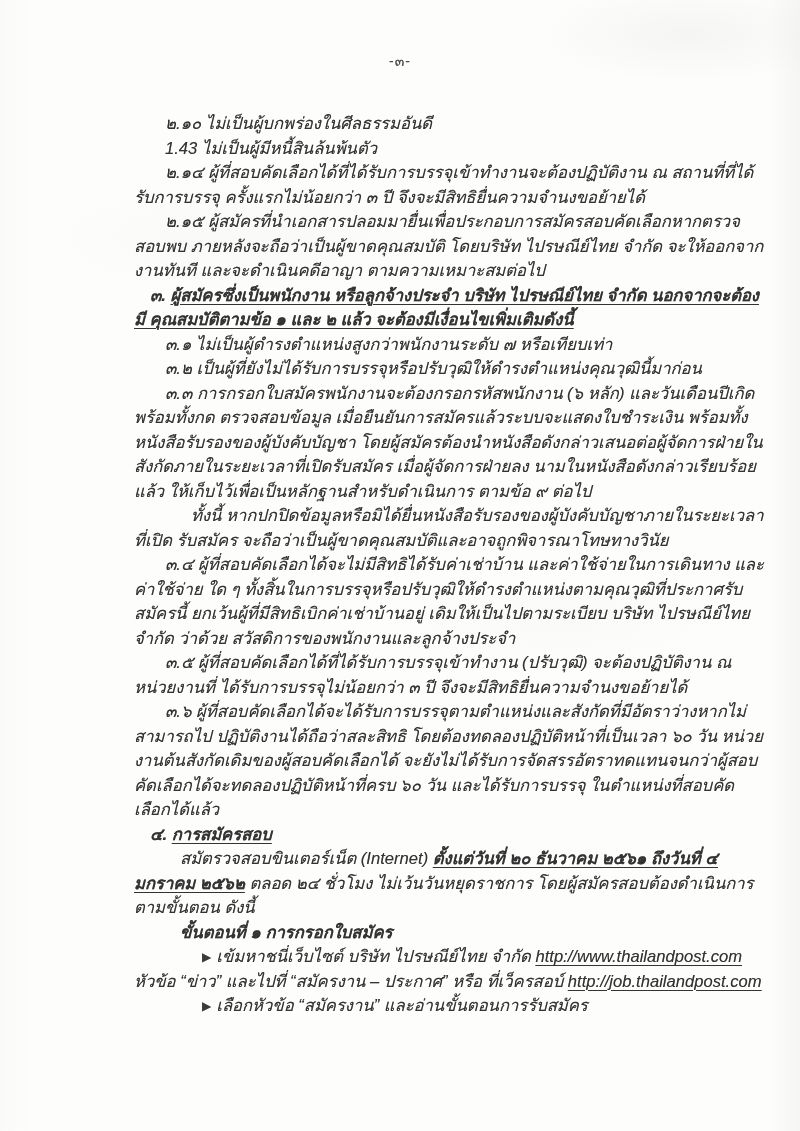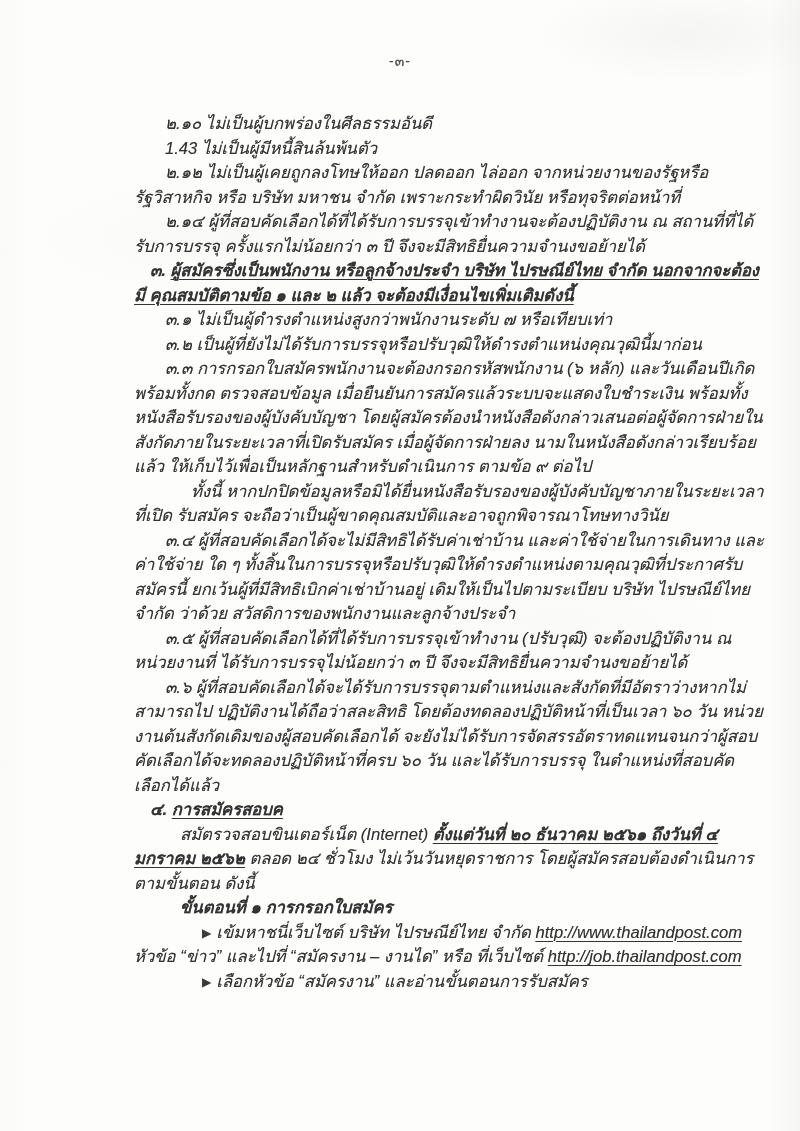--- a/index.html
+++ b/index.html
@@ -56,29 +56,29 @@
   .bullet-glyph { font-size: 12px; vertical-align: 1px; padding-right: 5px; color: #3a3a3a; }
 </style>
 </head>
 <body>
 
 <div class="scan-page">
   <div class="page-number">-๓-</div>
   <div class="doc-body">
       <p class="p-item"><span>๒.๑๐ ไม่เป็นผู้บกพร่องในศีลธรรมอันดี</span></p>
       <p class="p-item"><span>1.43 ไม่เป็นผู้มีหนี้สินล้นพ้นตัว</span></p>
-      <p class="p-item"><span>๒.๑๒ ไม่เป็นผู้เคยถูกลงโทษให้ออก ปลดออก ไล่ออก จากหน่วยงานของรัฐหรือรัฐวิสาหกิจ หรือ บริษัท มหาชน จำกัด เพราะกระทำผิดวินัย หรือทุจริตต่อหน้าที่</span></p>
       <p class="p-item"><span>๒.๑๔ ผู้ที่สอบคัดเลือกได้ที่ได้รับการบรรจุเข้าทำงานจะต้องปฏิบัติงาน ณ สถานที่ที่ได้รับการบรรจุ ครั้งแรกไม่น้อยกว่า ๓ ปี จึงจะมีสิทธิยื่นความจำนงขอย้ายได้</span></p>
+      <p class="p-item"><span>๒.๑๕ ผู้สมัครที่นำเอกสารปลอมมายื่นเพื่อประกอบการสมัครสอบคัดเลือกหากตรวจสอบพบ ภายหลังจะถือว่าเป็นผู้ขาดคุณสมบัติ โดยบริษัท ไปรษณีย์ไทย จำกัด จะให้ออกจากงานทันที และจะดำเนินคดีอาญา ตามความเหมาะสมต่อไป</span></p>
       <p class="p-section"><span class="r-b">๓.  </span><span class="r-b r-u">ผู้สมัครซึ่งเป็นพนักงาน หรือลูกจ้างประจำ บริษัท ไปรษณีย์ไทย จำกัด นอกจากจะต้องมี คุณสมบัติตามข้อ ๑ และ ๒ แล้ว จะต้องมีเงื่อนไขเพิ่มเติมดังนี้</span></p>
       <p class="p-item"><span>๓.๑ ไม่เป็นผู้ดำรงตำแหน่งสูงกว่าพนักงานระดับ ๗ หรือเทียบเท่า</span></p>
       <p class="p-item"><span>๓.๒ เป็นผู้ที่ยังไม่ได้รับการบรรจุหรือปรับวุฒิให้ดำรงตำแหน่งคุณวุฒินี้มาก่อน</span></p>
       <p class="p-item"><span>๓.๓ การกรอกใบสมัครพนักงานจะต้องกรอกรหัสพนักงาน (๖ หลัก) และวันเดือนปีเกิด พร้อมทั้งกด ตรวจสอบข้อมูล เมื่อยืนยันการสมัครแล้วระบบจะแสดงใบชำระเงิน พร้อมทั้งหนังสือรับรองของผู้บังคับบัญชา โดยผู้สมัครต้องนำหนังสือดังกล่าวเสนอต่อผู้จัดการฝ่ายในสังกัดภายในระยะเวลาที่เปิดรับสมัคร เมื่อผู้จัดการฝ่ายลง นามในหนังสือดังกล่าวเรียบร้อยแล้ว ให้เก็บไว้เพื่อเป็นหลักฐานสำหรับดำเนินการ ตามข้อ ๙ ต่อไป</span></p>
       <p class="p-note"><span>ทั้งนี้ หากปกปิดข้อมูลหรือมิได้ยื่นหนังสือรับรองของผู้บังคับบัญชาภายในระยะเวลาที่เปิด รับสมัคร จะถือว่าเป็นผู้ขาดคุณสมบัติและอาจถูกพิจารณาโทษทางวินัย</span></p>
       <p class="p-item"><span>๓.๔ ผู้ที่สอบคัดเลือกได้จะไม่มีสิทธิได้รับค่าเช่าบ้าน และค่าใช้จ่ายในการเดินทาง และค่าใช้จ่าย ใด ๆ ทั้งสิ้นในการบรรจุหรือปรับวุฒิให้ดำรงตำแหน่งตามคุณวุฒิที่ประกาศรับสมัครนี้ ยกเว้นผู้ที่มีสิทธิเบิกค่าเช่าบ้านอยู่ เดิมให้เป็นไปตามระเบียบ บริษัท ไปรษณีย์ไทย จำกัด ว่าด้วย สวัสดิการของพนักงานและลูกจ้างประจำ</span></p>
       <p class="p-item"><span>๓.๕ ผู้ที่สอบคัดเลือกได้ที่ได้รับการบรรจุเข้าทำงาน (ปรับวุฒิ) จะต้องปฏิบัติงาน ณ  หน่วยงานที่ ได้รับการบรรจุไม่น้อยกว่า ๓ ปี จึงจะมีสิทธิยื่นความจำนงขอย้ายได้</span></p>
       <p class="p-item"><span>๓.๖ ผู้ที่สอบคัดเลือกได้จะได้รับการบรรจุตามตำแหน่งและสังกัดที่มีอัตราว่างหากไม่สามารถไป ปฏิบัติงานได้ถือว่าสละสิทธิ โดยต้องทดลองปฏิบัติหน้าที่เป็นเวลา ๖๐ วัน หน่วยงานต้นสังกัดเดิมของผู้สอบคัดเลือกได้ จะยังไม่ได้รับการจัดสรรอัตราทดแทนจนกว่าผู้สอบคัดเลือกได้จะทดลองปฏิบัติหน้าที่ครบ ๖๐ วัน และได้รับการบรรจุ ในตำแหน่งที่สอบคัดเลือกได้แล้ว</span></p>
-      <p class="p-section"><span class="r-b">๔.  </span><span class="r-b r-u">การสมัครสอบค</span></p>
+      <p class="p-section"><span class="r-b">๔.  </span><span class="r-b r-u">การสมัครสอบ</span></p>
       <p class="p-para"><span>สมัตรวจสอบขินเตอร์เน็ต (Internet) </span><span class="r-b r-u">ตั้งแต่วันที่ ๒๐ ธันวาคม ๒๕๖๑ ถึงวันที่ ๔ มกราคม ๒๕๖๒</span><span> ตลอด ๒๔ ชั่วโมง ไม่เว้นวันหยุดราชการ โดยผู้สมัครสอบต้องดำเนินการตามขั้นตอน ดังนี้</span></p>
       <p class="p-step"><span class="r-b">ขั้นตอนที่ ๑ การกรอกใบสมัคร</span></p>
-      <p class="p-bullet"><span class="bullet-glyph">▶</span><span>เข้มหาชนี่เว็บไซต์ บริษัท ไปรษณีย์ไทย จำกัด </span><span class="r-u">http://www.thailandpost.com</span><span>  หัวข้อ “ข่าว” และไปที่ “สมัครงาน – งานได” หรือ ที่เว็บไซต์ </span><span class="r-u">http://job.thailandpost.com</span></p>
+      <p class="p-bullet"><span class="bullet-glyph">▶</span><span>เข้มหาชนี่เว็บไซต์ บริษัท ไปรษณีย์ไทย จำกัด </span><span class="r-u">http://www.thailandpost.com</span><span>  หัวข้อ “ข่าว” และไปที่ “สมัครงาน – ประกาศ” หรือ ที่เว็ครสอบ์ </span><span class="r-u">http://job.thailandpost.com</span></p>
       <p class="p-bullet"><span class="bullet-glyph">▶</span><span>เลือกหัวข้อ “สมัครงาน” และอ่านขั้นตอนการรับสมัคร</span></p>
     </div>
 </div>
 
 </body></html>

